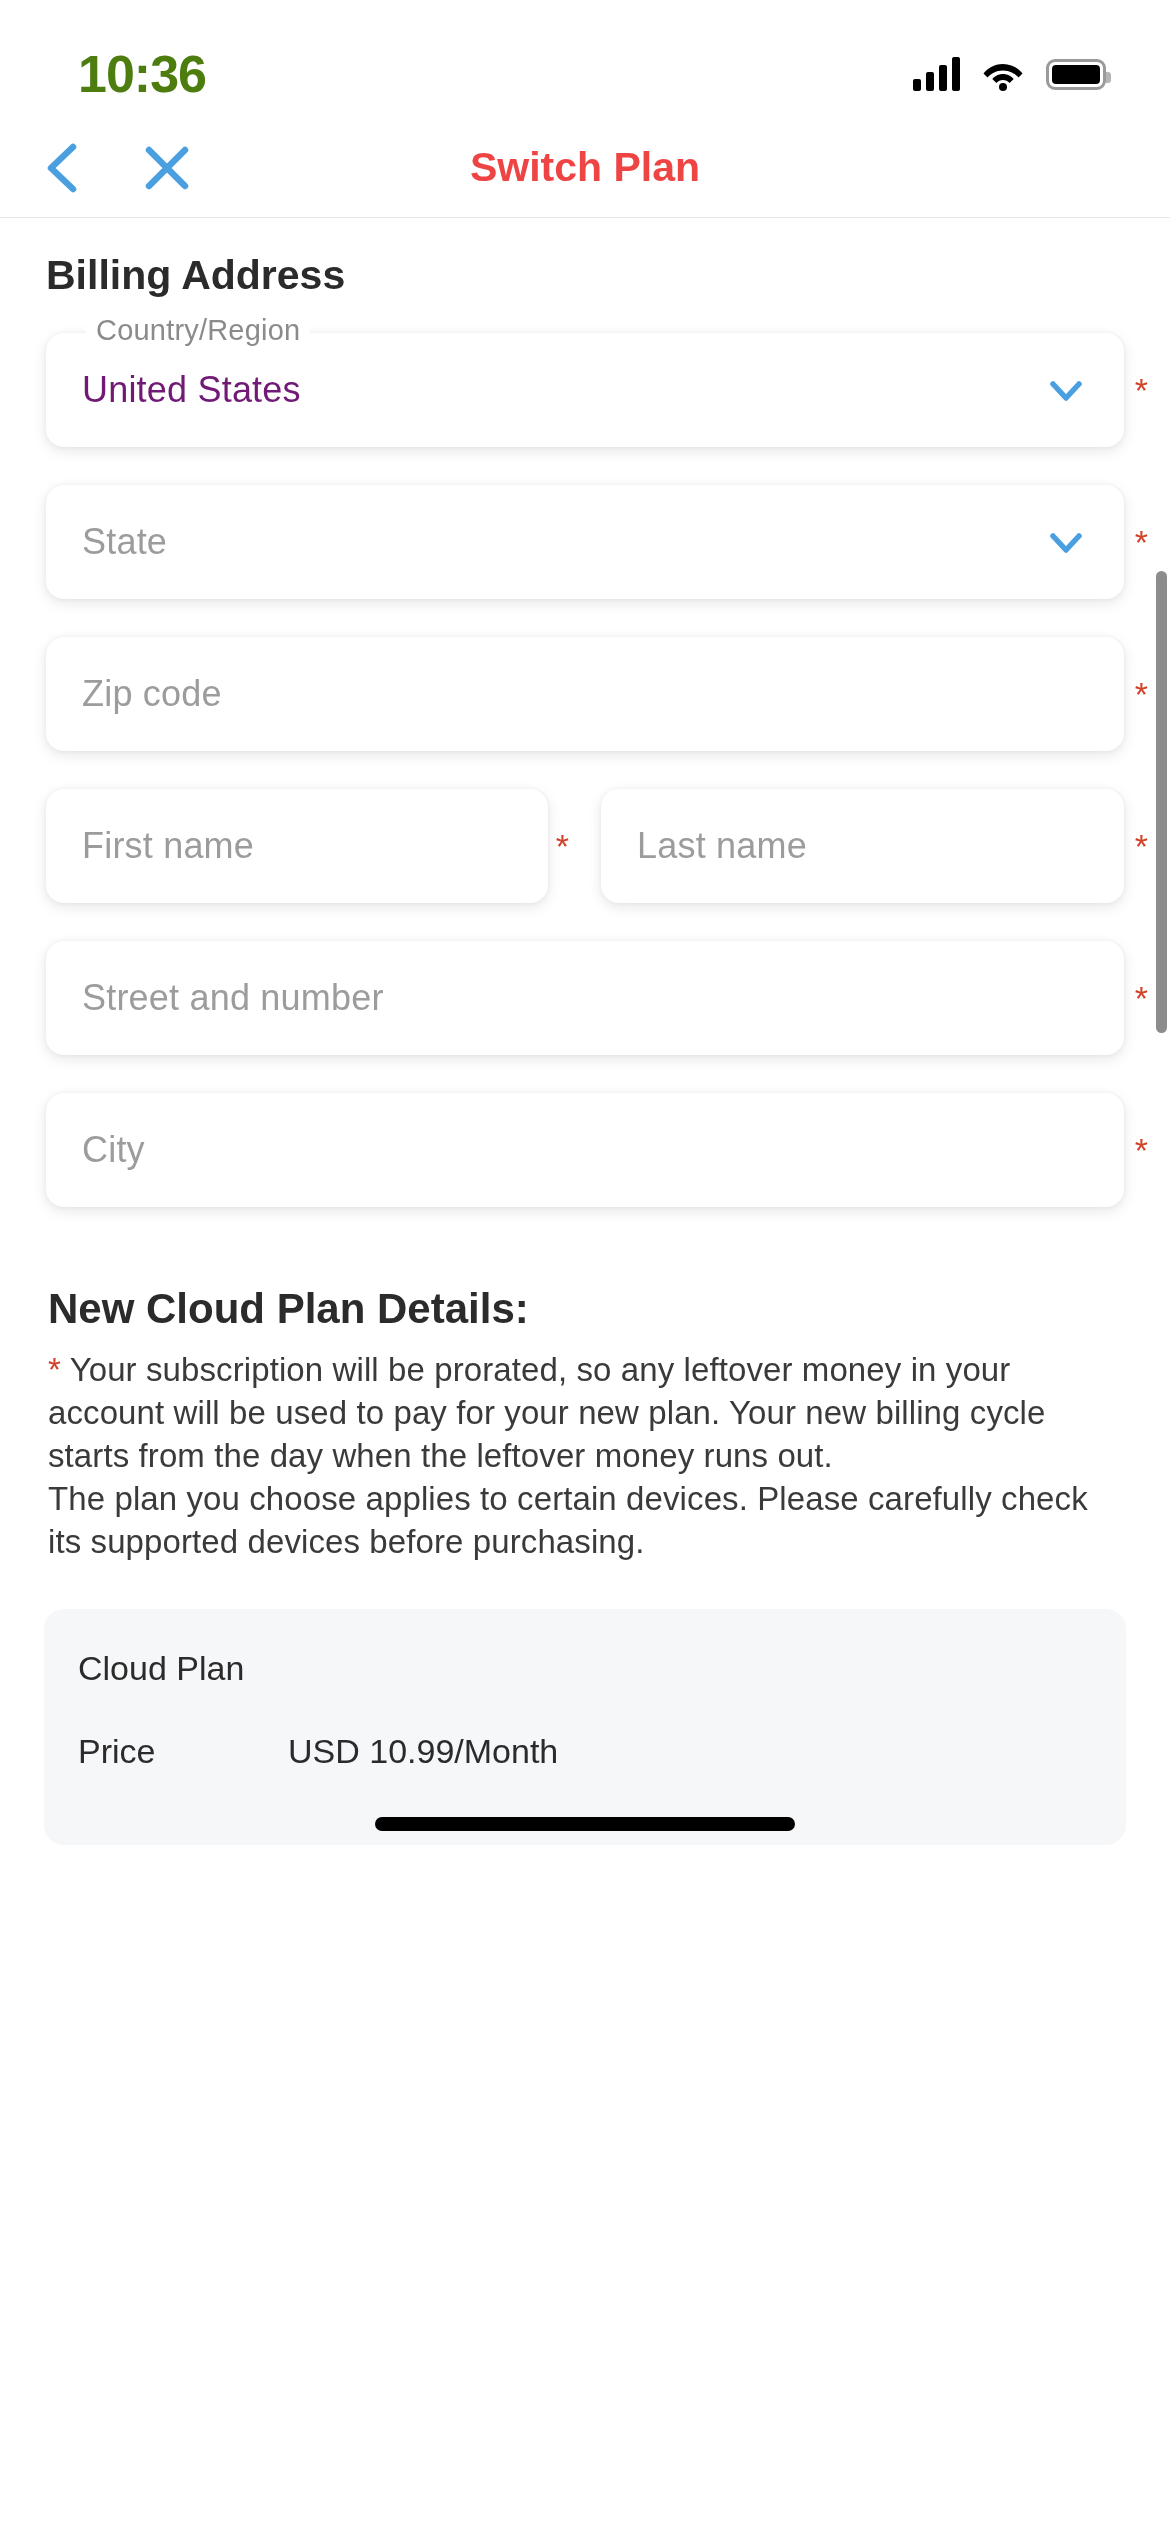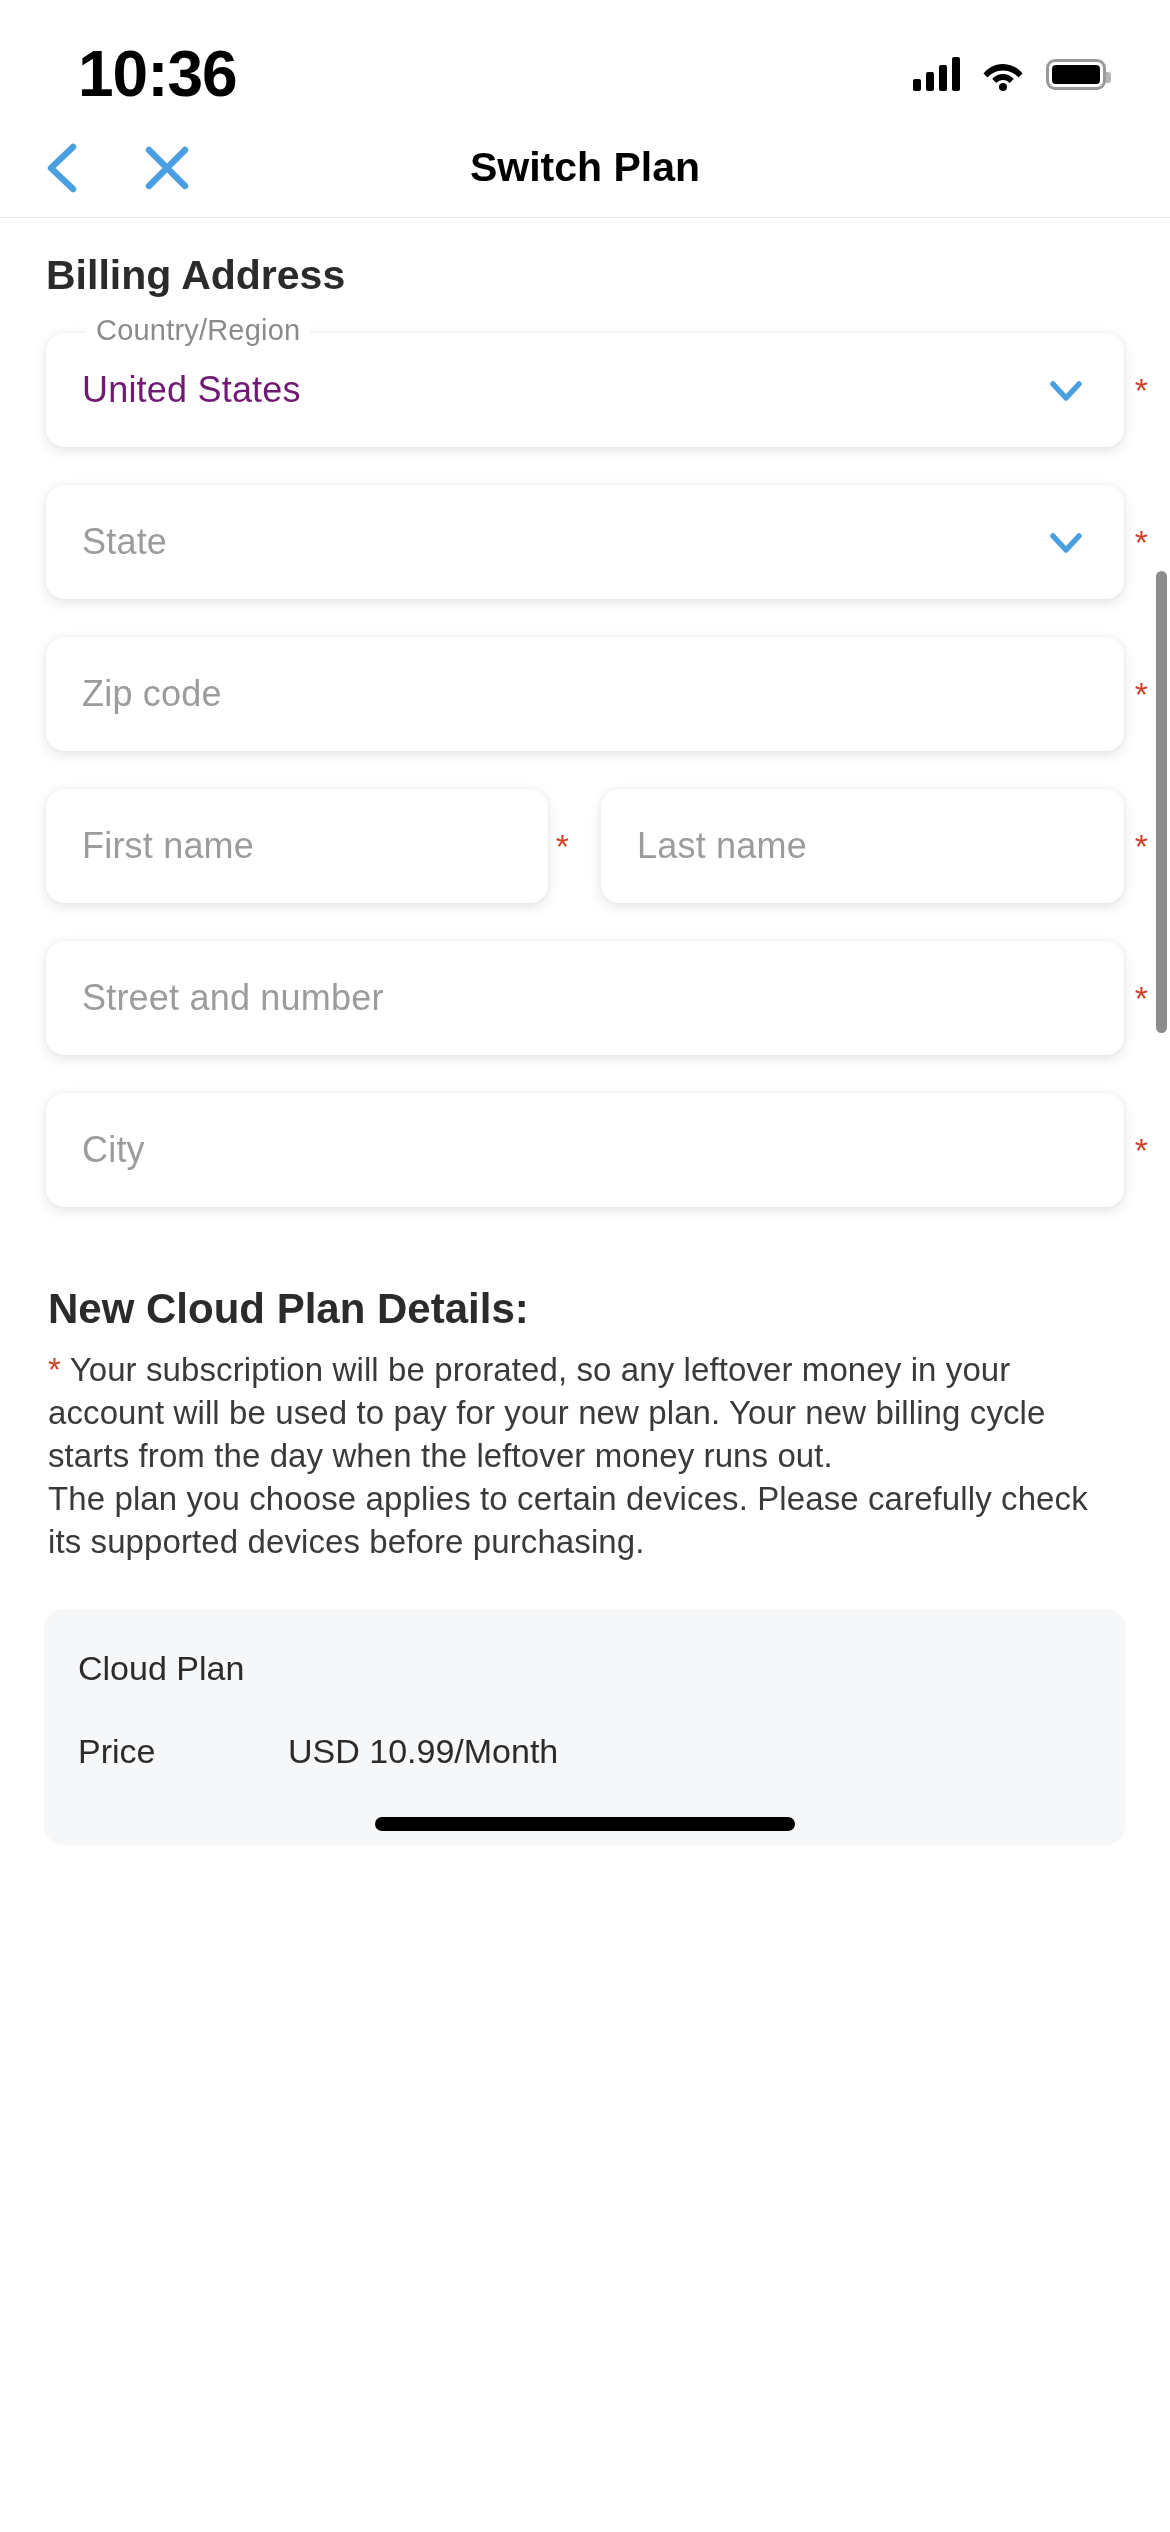--- a/index.html
+++ b/index.html
@@ -12,21 +12,21 @@
     position:relative;
   }
 
   
   .statusbar {
     height:118px;
     display:flex; align-items:center; justify-content:space-between;
     padding:30px 64px 0 78px;
   }
   .status-time {
-    font-size:64px; font-weight:600; letter-spacing:-1px; color:#000000;
+    font-size:52px; font-weight:600; letter-spacing:-1px; color:#4d7c0f;
   }
   .status-icons { display:flex; align-items:center; gap:22px; }
   .signal { display:flex; align-items:flex-end; gap:5px; height:34px; }
   .signal i { display:block; width:8px; background:#000; border-radius:2px; }
   .signal i:nth-child(1){height:12px;}
   .signal i:nth-child(2){height:19px;}
   .signal i:nth-child(3){height:26px;}
   .signal i:nth-child(4){height:34px;}
   .wifi { width:42px; height:34px; }
   .battery {
@@ -46,21 +46,21 @@
     border-bottom:1.5px solid #e8e8e8;
     position:relative;
   }
   .nav-left { display:flex; align-items:center; gap:42px; padding-left:32px; }
   .icon-btn {
     width:62px; height:62px; display:flex; align-items:center; justify-content:center;
     cursor:pointer; background:none; border:none;
   }
   .nav-title {
     position:absolute; left:0; right:0; text-align:center;
-    font-size:41px; font-weight:700; color:#000000; pointer-events:none;
+    font-size:41px; font-weight:700; color:#ef4444; pointer-events:none;
   }
 
   
   .page { padding:0 0 0 0; position:relative; }
 
   .section-title {
     font-size:41px; font-weight:700; color:#2b2b2b;
     margin:34px 0 0 46px;
   }
 

